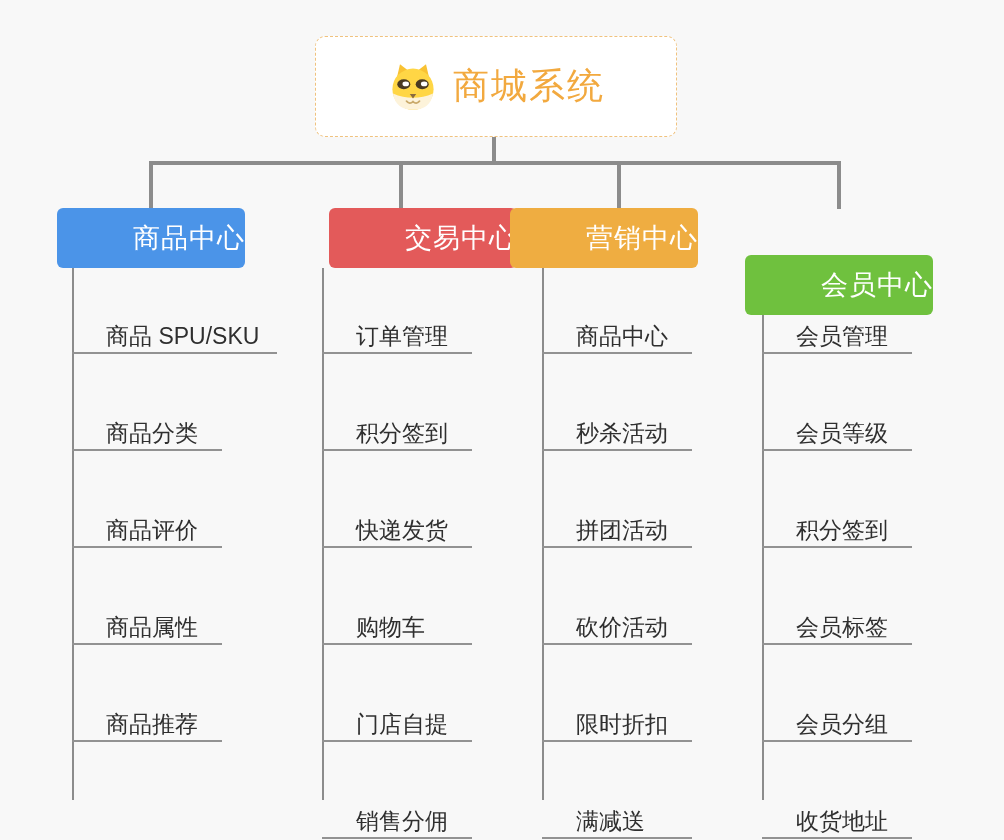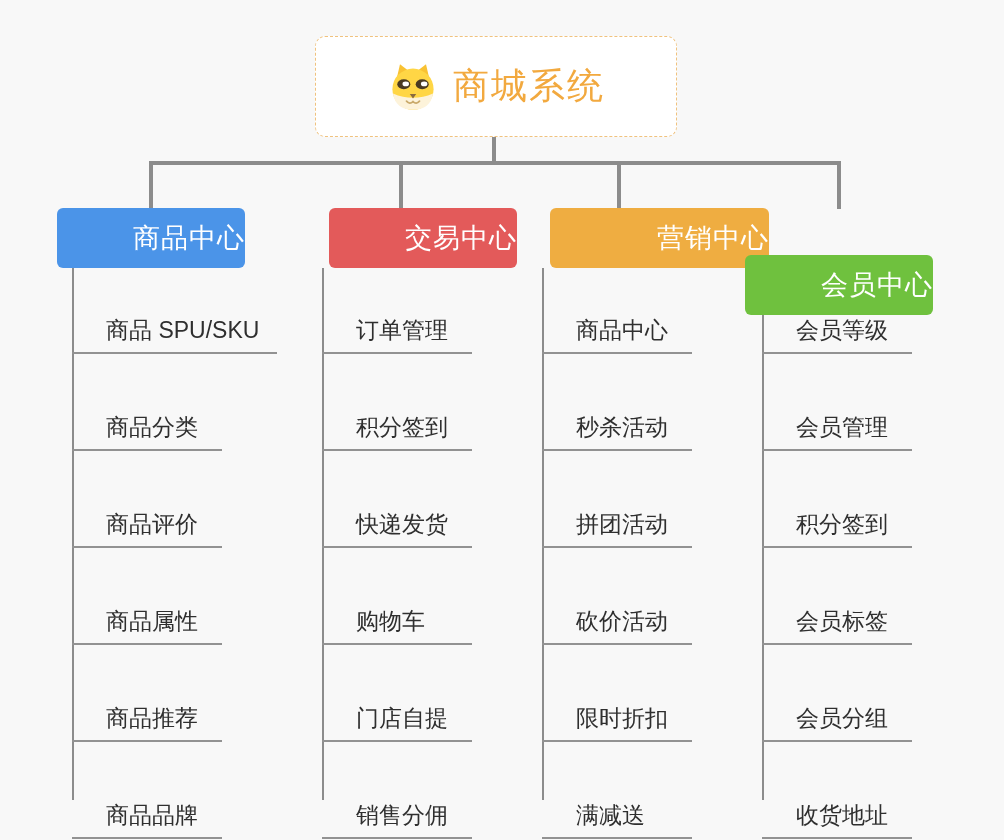--- a/index.html
+++ b/index.html
@@ -34,40 +34,40 @@
   .col-line{top:268px;width:2px;height:532px;}
   .col-line-1{left:72px;} .col-line-2{left:322px;} .col-line-3{left:542px;} .col-line-4{left:762px;}
 
   
   .branch-node{
     position:absolute;top:208px;width:188px;height:60px;
     border-radius:6px;
     display:flex;align-items:center;justify-content:flex-end;
     color:#ffffff;font-size:27px;letter-spacing:1px;
   }
-  .branch-1{left:57px;} .branch-2{left:307px;} .branch-3{left:550px;padding-left:31px;} .branch-4{left:745px;}
+  .branch-1{left:57px;} .branch-2{left:307px;} .branch-3{left:510px;} .branch-4{left:745px;}
 
   
   .leaf-list{
     position:absolute;top:268px;width:240px;
     display:flex;flex-direction:column;
     list-style:none;margin:0;padding:0;
   }
   .leaf-list-1{left:72px;} .leaf-list-2{left:322px;font-family:Liberation Mono, monospace;} .leaf-list-3{left:542px;} .leaf-list-4{left:762px;}
   .leaf-item{
     height:97px;box-sizing:border-box;
     width:fit-content;min-width:150px;
     display:flex;align-items:flex-end;
     border-bottom:2px solid #929292;
     padding:0 18px 0 34px;
   }
   .leaf-item:first-child{height:86px;}
   .leaf-label{
     font-size:23px;color:#2f2f2f;
-    padding-bottom:6px;white-space:nowrap;
+    white-space:nowrap;
   }
 </style>
 </head>
 <body>
 
 <div class="canvas">
 
   <div class="line root-stem"></div>
   <div class="line h-bar"></div>
   <div class="line drop drop-1"></div>
@@ -117,23 +117,20 @@
       </li>
     <li class="leaf-item">
         <span class="leaf-label">商品评价</span>
       </li>
     <li class="leaf-item">
         <span class="leaf-label">商品属性</span>
       </li>
     <li class="leaf-item">
         <span class="leaf-label">商品推荐</span>
       </li>
-    <li class="leaf-item">
-        <span class="leaf-label">商品品牌</span>
-      </li>
   </ul>
 
   <ul class="leaf-list leaf-list-2">
     <li class="leaf-item">
         <span class="leaf-label">订单管理</span>
       </li>
     <li class="leaf-item">
         <span class="leaf-label">积分签到</span>
       </li>
     <li class="leaf-item">
@@ -166,24 +163,24 @@
     <li class="leaf-item">
         <span class="leaf-label">限时折扣</span>
       </li>
     <li class="leaf-item">
         <span class="leaf-label">满减送</span>
       </li>
   </ul>
 
   <ul class="leaf-list leaf-list-4">
     <li class="leaf-item">
-        <span class="leaf-label">会员等级</span>
+        <span class="leaf-label">会员管理</span>
       </li>
     <li class="leaf-item">
-        <span class="leaf-label">会员管理</span>
+        <span class="leaf-label">会员等级</span>
       </li>
     <li class="leaf-item">
         <span class="leaf-label">积分签到</span>
       </li>
     <li class="leaf-item">
         <span class="leaf-label">会员标签</span>
       </li>
     <li class="leaf-item">
         <span class="leaf-label">会员分组</span>
       </li>

